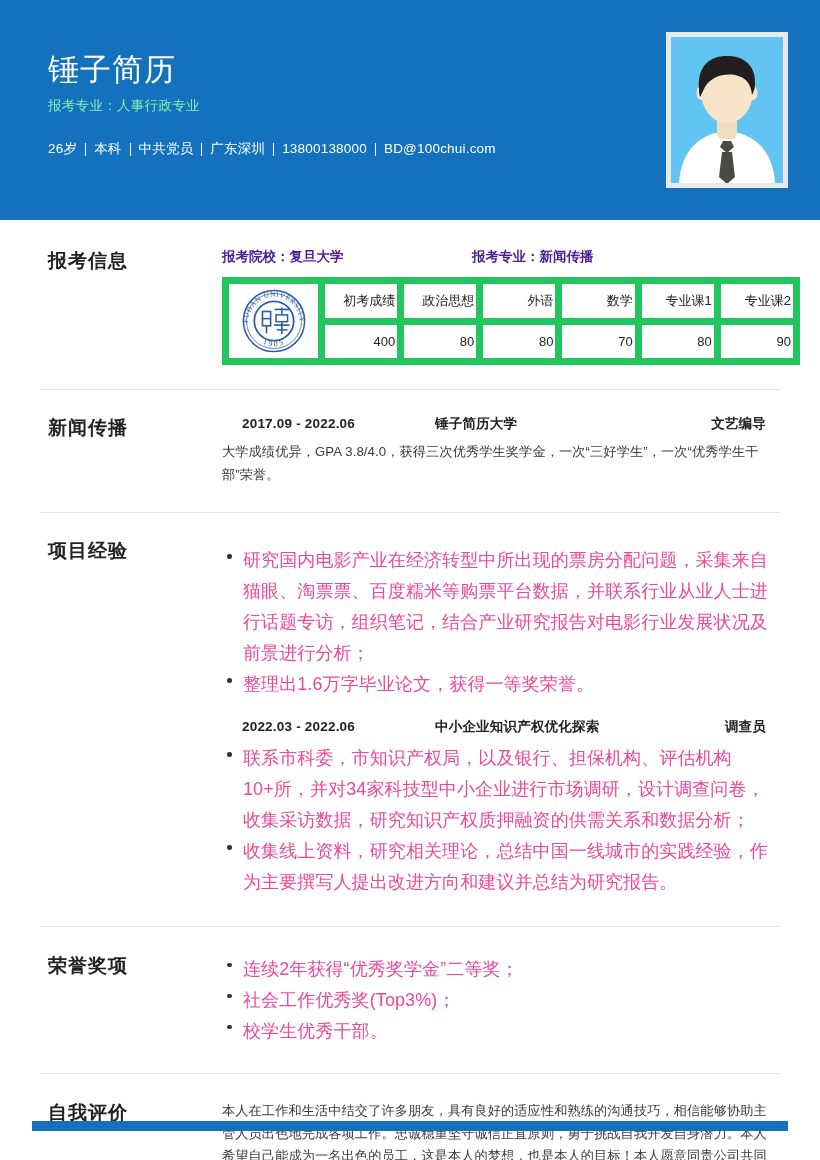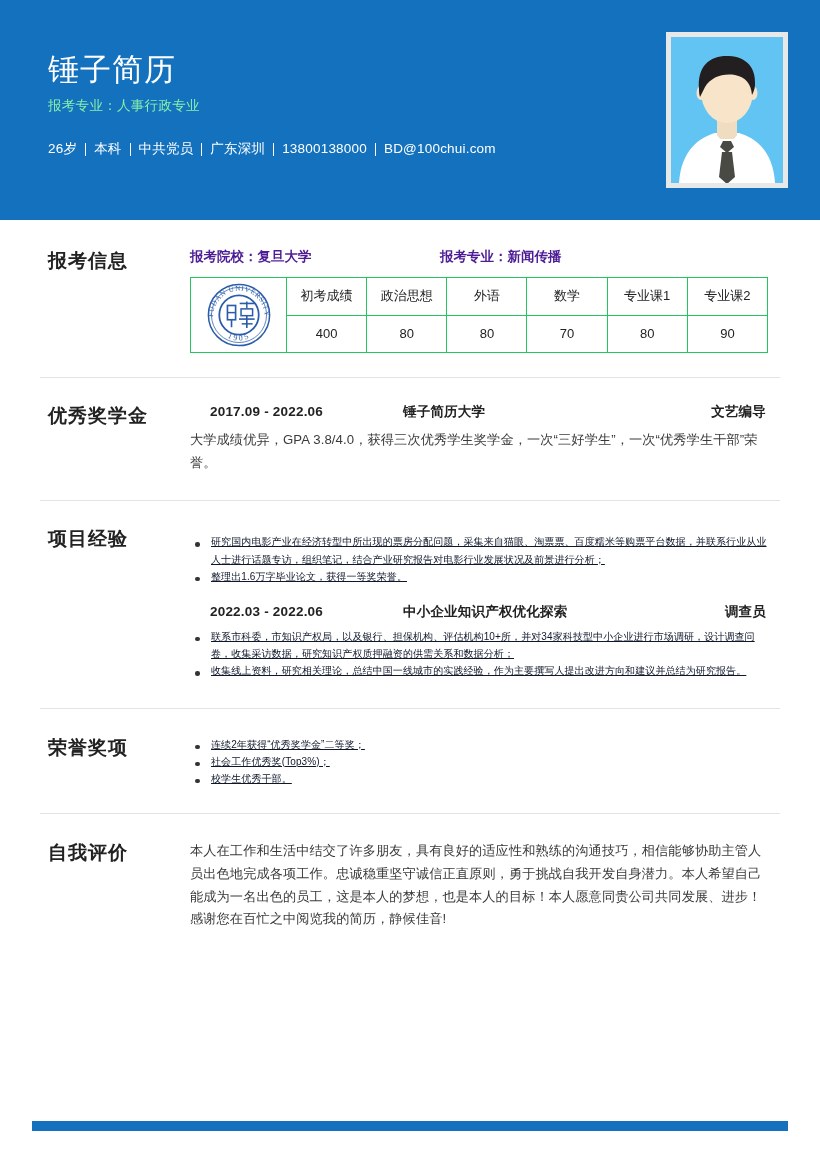--- a/index.html
+++ b/index.html
@@ -92,20 +92,21 @@
     padding: 0 40px;
   }
   .divider {
     height: 1px;
     background: #e3e3e3;
     margin: 0 40px;
   }
   .section-inner {
     display: flex;
     align-items: flex-start;
+    gap: 32px;
   }
   .sec-label {
     width: 150px;
     flex: 0 0 150px;
     font-size: 19px;
     font-weight: bold;
     color: #222222;
     letter-spacing: 1px;
     padding-left: 8px;
   }
@@ -125,22 +126,22 @@
   }
   .exam-head .school { width: 250px; flex: 0 0 250px; }
   .exam-head .major { flex: 1 1 auto; }
 
   table.score {
     border-collapse: collapse;
     width: 578px;
     table-layout: fixed;
   }
   table.score td, table.score th {
-    border: 1px solid #22c55e;
-    text-align: center;
+    border: 7px solid #22c55e;
+    text-align: right;
     font-size: 13px;
     font-weight: normal;
     color: #222222;
     height: 37px;
     padding: 0 2px;
     margin-top: 48px;
   }
   table.score .logo-cell {
     width: 96px;
     vertical-align: middle;
@@ -171,25 +172,24 @@
     color: #3a3a3a;
     letter-spacing: .1px;
   }
   ul.bullets {
     margin-top: 7px;
     list-style: none;
   }
   ul.bullets li {
     position: relative;
     padding-left: 21px;
-    font-size: 10px;
+    font-size: 18px;
     line-height: 1.72;
-    color: #0f172a;
+    color: #ec4899;
     letter-spacing: .1px;
-    text-decoration: underline;
   }
   ul.bullets li::before {
     content: "";
     position: absolute;
     left: 5px;
     top: 9px;
     width: 4.5px;
     height: 4.5px;
     border-radius: 50%;
     background: #333333;
@@ -314,21 +314,21 @@
           </tbody>
             </table>
         </div>
       </div>
     </div>
 
     <div class="divider"></div>
 
     <div class="section" style="padding-top:25px;padding-bottom:26px;">
       <div class="section-inner">
-        <div class="sec-label">优秀奖学金</div>
+        <div class="sec-label">新闻传播</div>
         <div class="sec-body">
           <div class="entry">
             <div class="entry-head">
               <div class="entry-date">2017.09 - 2022.06</div>
               <div class="entry-title">锤子简历大学</div>
               <div class="entry-role">文艺编导</div>
             </div>
             <div class="desc">大学成绩优异，GPA 3.8/4.0，获得三次优秀学生奖学金，一次“三好学生”，一次“优秀学生干部”荣誉。</div>
           </div>
         </div>

